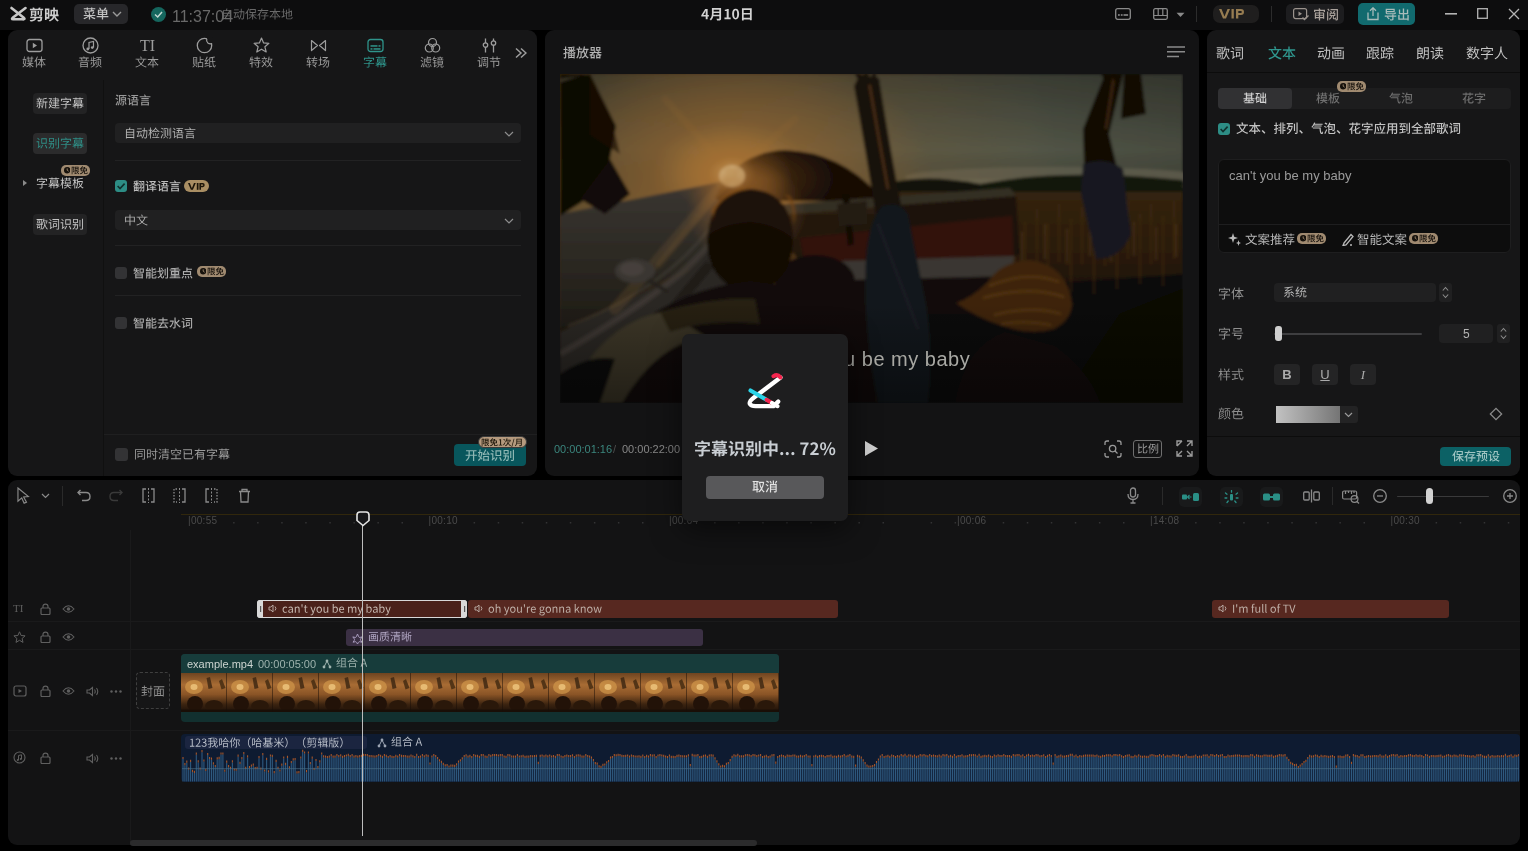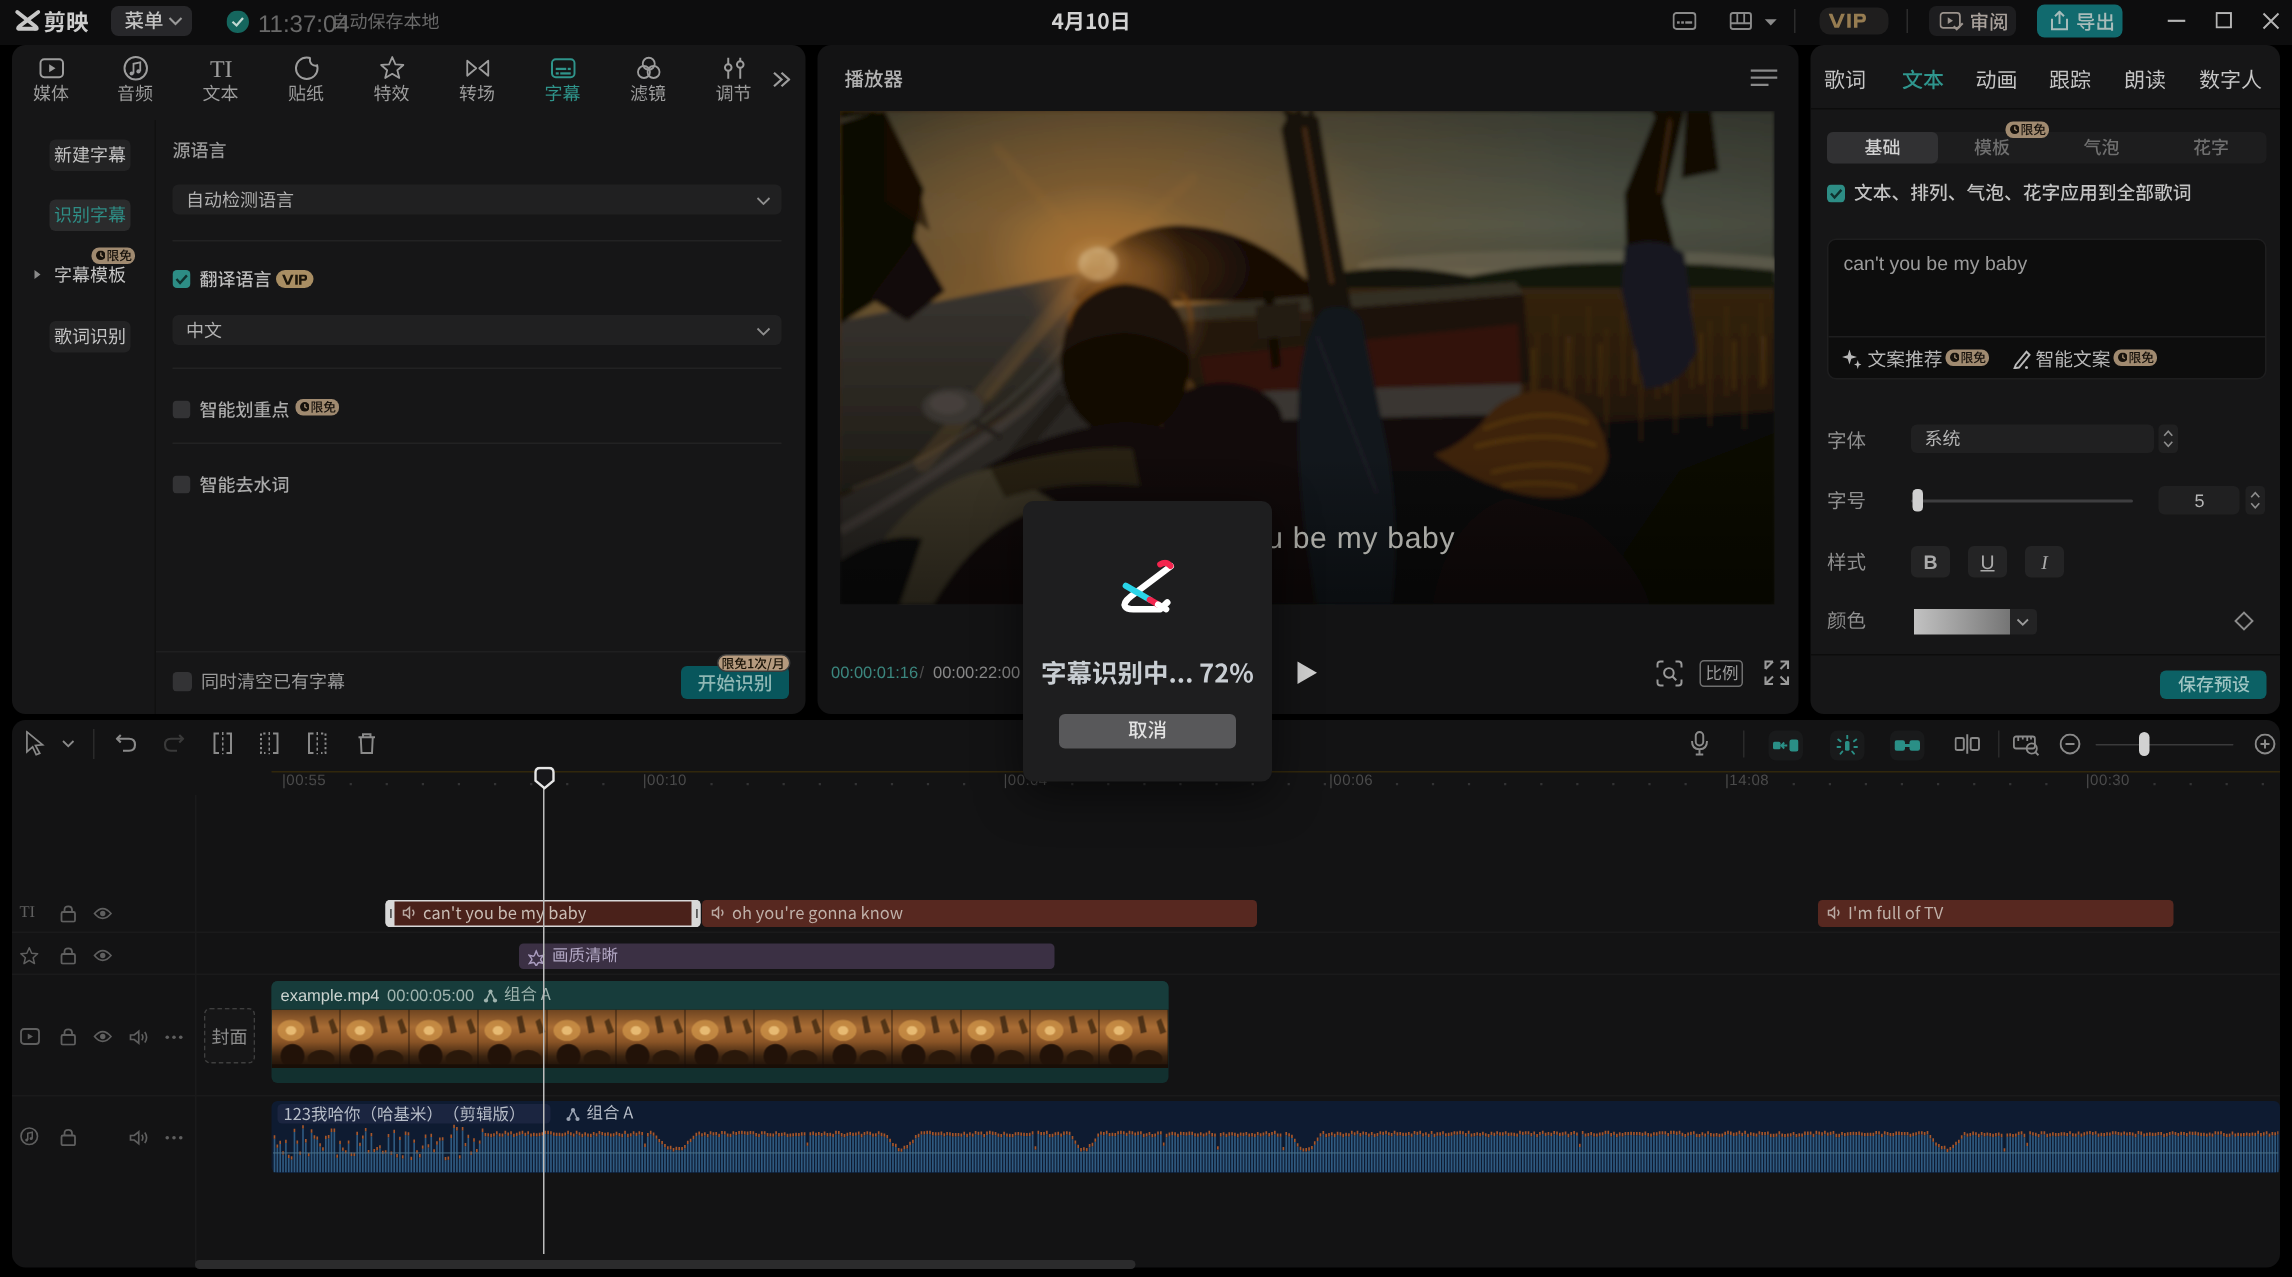--- a/index.html
+++ b/index.html
@@ -743,21 +743,21 @@
   </svg>
 <div class="abs" style="left:1397px;top:495.5px;width:92px;height:1.8px;background:#3a3a3b;border-radius:1px"></div>
 <div class="abs" style="left:1426px;top:488px;width:7px;height:16px;background:#d2d2d2;border-radius:3.5px"></div>
 <svg class="abs" style="left:1503px;top:489px;" width="15" height="15" viewBox="0 0 15 15">
     <circle cx="7" cy="7" r="6.3" stroke="#8a8a8a" stroke-width="1.3" fill="none"></circle>
     <path d="M4 7 H10 M7 4 V10" stroke="#8a8a8a" stroke-width="1.3"></path>
   </svg>
 <div class="abs" style="left:188.0px;top:515px;font-size:10px;color:#4b4b4b;white-space:nowrap;font-size:10px;letter-spacing:0.3px">|00:55</div>
 <div class="abs" style="left:428.5px;top:515px;font-size:10px;color:#4b4b4b;white-space:nowrap;font-size:10px;letter-spacing:0.3px">|00:10</div>
 <div class="abs" style="left:669.0px;top:515px;font-size:10px;color:#4b4b4b;white-space:nowrap;font-size:10px;letter-spacing:0.3px">|00:04</div>
-<div class="abs" style="left:886px;top:515px;font-size:10px;color:#4b4b4b;white-space:nowrap;font-size:10px;letter-spacing:0.3px">|00:06</div>
+<div class="abs" style="left:957px;top:515px;font-size:10px;color:#4b4b4b;white-space:nowrap;font-size:10px;letter-spacing:0.3px">|00:06</div>
 <div class="abs" style="left:1150.0px;top:515px;font-size:10px;color:#4b4b4b;white-space:nowrap;font-size:10px;letter-spacing:0.3px">|14:08</div>
 <div class="abs" style="left:1390.5px;top:515px;font-size:10px;color:#4b4b4b;white-space:nowrap;font-size:10px;letter-spacing:0.3px">|00:30</div>
 <div class="abs" style="left:181px;top:514px;width:1339px;height:1px;background:#3f3008;opacity:0.7"></div>
 <svg class="abs" style="left:8px;top:512px;" width="1512" height="14" viewBox="0 0 1512 14">
     <g transform="translate(-8 0)">
       <g fill="#333334">
         <rect x="209.1" y="10" width="1.5" height="1.5"></rect>
         <rect x="233.1" y="10" width="1.5" height="1.5"></rect>
         <rect x="257.1" y="10" width="1.5" height="1.5"></rect>
         <rect x="281.2" y="10" width="1.5" height="1.5"></rect>

